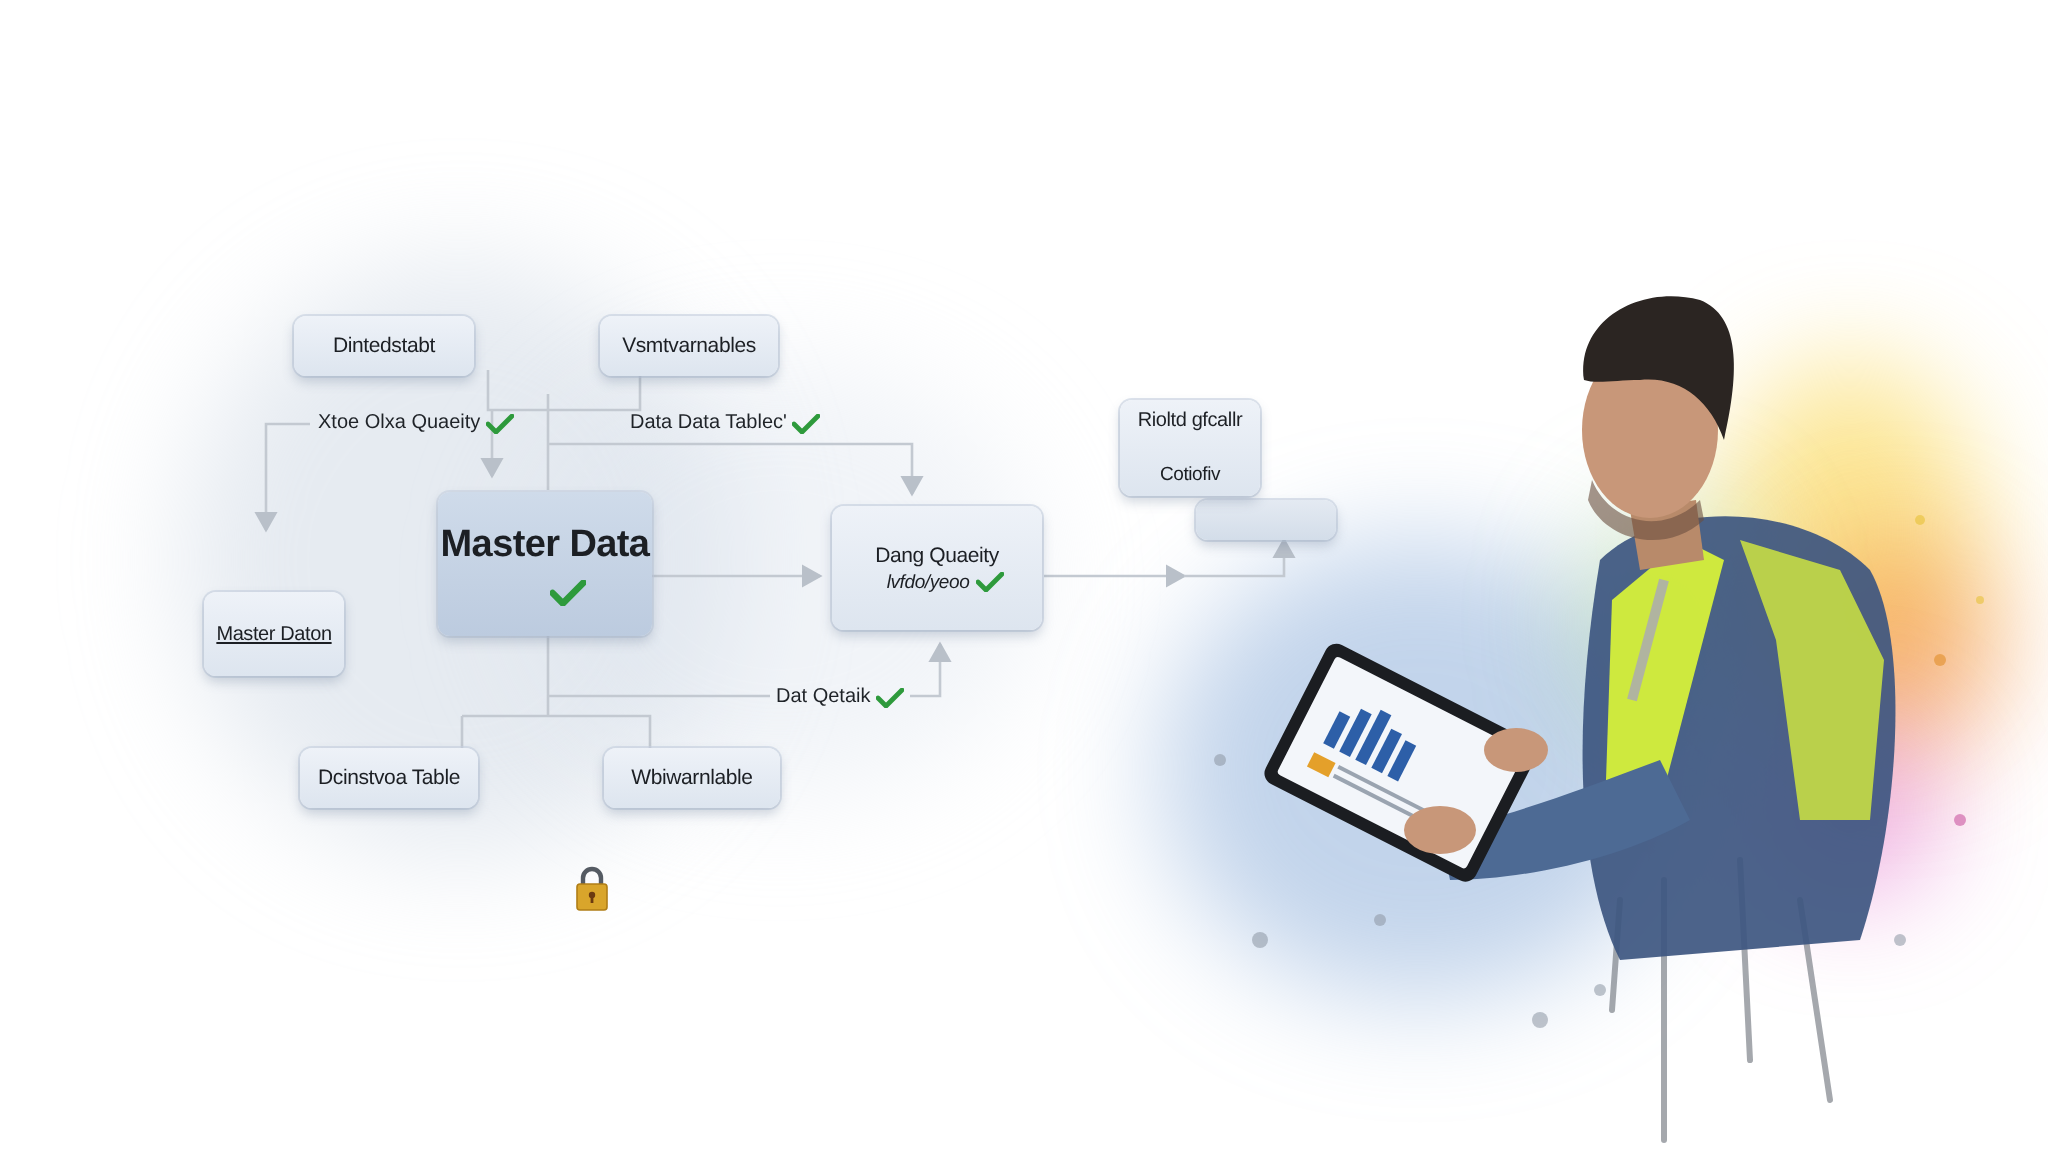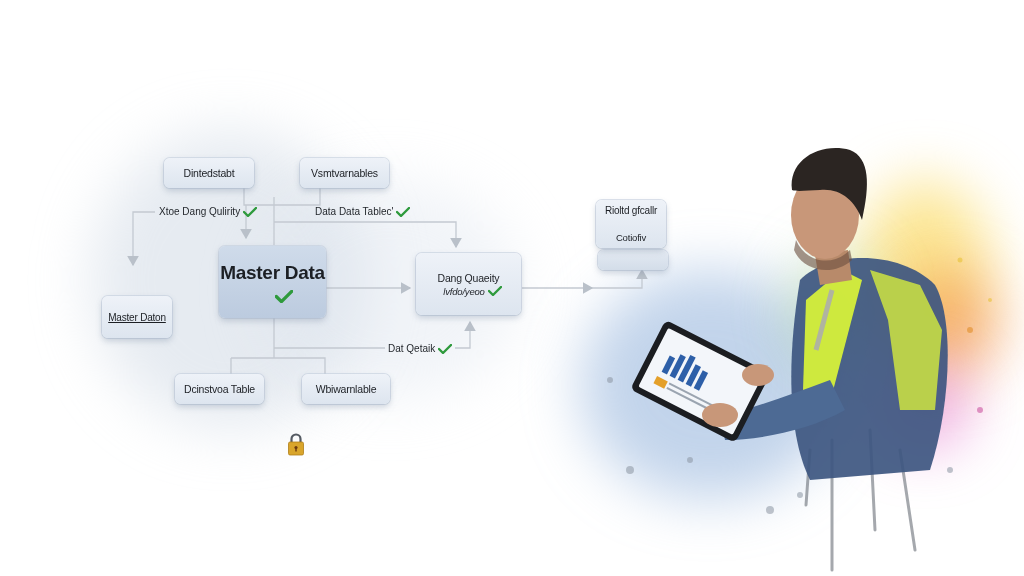--- a/index.html
+++ b/index.html
@@ -62,21 +62,21 @@
     <path d="M522,288 L592,288" marker-end="url(#arr)"></path>
     <path d="M592,288 L642,288 L642,270" marker-end="url(#arr)"></path>
 
     <path d="M274,318 L274,358"></path>
     <path d="M274,348 L385,348"></path>
     <path d="M455,348 L470,348 L470,322" marker-end="url(#arr)"></path>
     <path d="M231,358 L231,374 M231,358 L325,358 L325,374"></path>
   </g>
 </svg>
 
-<div class="node" style="left:164px;top:158px;width:90px;height:30px;">
+<div class="node" style="left:147px;top:158px;width:90px;height:30px;">
   <span class="lbl">Dintedstabt</span>
 </div>
 <div class="node" style="left:300px;top:158px;width:89px;height:30px;">
   <span class="lbl">Vsmtvarnables</span>
 </div>
 <div class="node" style="left:102px;top:296px;width:70px;height:42px;">
   <span class="lbl" style="font-size:10px;text-decoration:underline;">Master Daton</span>
 </div>
 <div class="node master" style="left:219px;top:246px;width:107px;height:72px;">
   <span class="lbl">Master Data</span>
@@ -87,33 +87,33 @@
 <div class="node" style="left:416px;top:253px;width:105px;height:62px;">
   <span class="lbl">Dang Quaeity</span>
   <span style="display:flex;align-items:center;gap:3px;margin-top:2px;margin-left:8px;">
     <span class="lbl" style="font-size:9.5px;font-style:italic;">lvfdo/yeoo</span>
     <svg class="check" viewBox="0 0 14 10">
         <path d="M1,5 L5,9 L13,1" fill="none" stroke="#2e9a3c" stroke-width="2.4" stroke-linecap="round" stroke-linejoin="round"></path>
       </svg>
   </span>
 </div>
 <div class="node" style="left:598px;top:250px;width:70px;height:20px;background:linear-gradient(180deg,#e4eaf2,#d3dde9);"></div>
-<div class="node" style="left:596px;top:200px;width:70px;height:48px;text-align:center;">
+<div class="node" style="left:560px;top:200px;width:70px;height:48px;text-align:center;">
   <span class="lbl" style="font-size:10px;">Rioltd gfcallr</span>
   <span class="lbl" style="font-size:9.5px;margin-top:16px;">Cotiofiv</span>
 </div>
-<div class="node" style="left:175px;top:374px;width:89px;height:30px;align-items:center;">
+<div class="node" style="left:150px;top:374px;width:89px;height:30px;align-items:center;">
   <span class="lbl">Dcinstvoa Table</span>
 </div>
 <div class="node" style="left:302px;top:374px;width:88px;height:30px;">
   <span class="lbl">Wbiwarnlable</span>
 </div>
 
 <div class="edge-label" style="left:159px;top:206px;">
-  <span>Xtoe Dang Qulirity</span>
+  <span>Xtoe Olxa Quaeity</span>
   <svg class="check" viewBox="0 0 14 10">
       <path d="M1,5 L5,9 L13,1" fill="none" stroke="#2e9a3c" stroke-width="2.4" stroke-linecap="round" stroke-linejoin="round"></path>
     </svg>
 </div>
 <div class="edge-label" style="left:315px;top:206px;">
   <span>Data Data Tablec'</span>
   <svg class="check" viewBox="0 0 14 10">
       <path d="M1,5 L5,9 L13,1" fill="none" stroke="#2e9a3c" stroke-width="2.4" stroke-linecap="round" stroke-linejoin="round"></path>
     </svg>
 </div>

